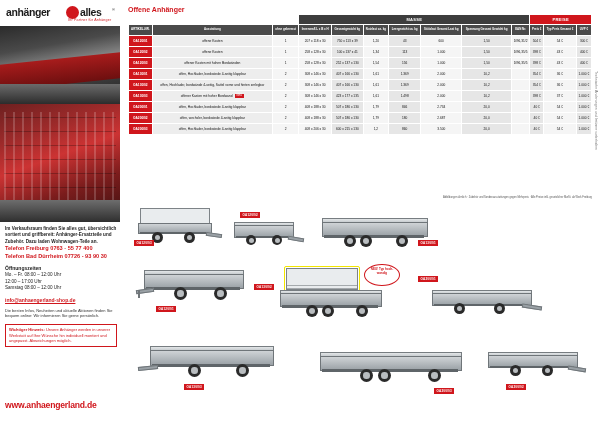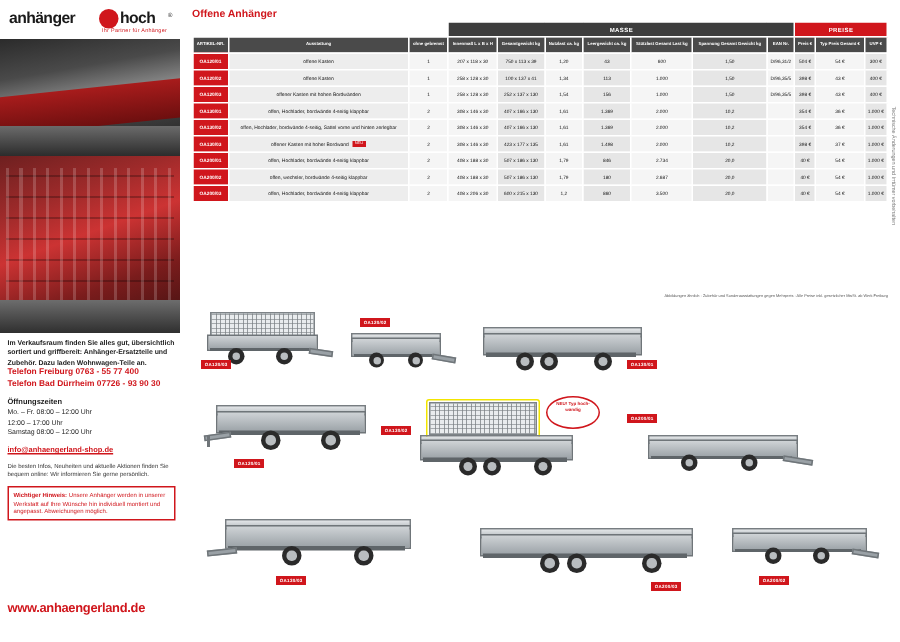--- a/index.html
+++ b/index.html
@@ -169,21 +169,21 @@
 
 <div class="page">
 
   <div class="leftcol">
 
     <div class="logo">
       <span class="logo-text">anhänger</span>
       <span class="logo-dot"></span>
       <span class="logo-sub">Ihr Partner für Anhänger</span>
       <span class="logo-r">®</span>
-      <span class="logo-text" style="left:74px;">hoch</span>
+      <span class="logo-text" style="left:74px;">alles</span>
     </div>
 
     <div class="photo1"></div>
     <div class="photo2">
       <div class="rack"></div>
       <div class="floor"></div>
     </div>
 
     <div class="blurb">Im Verkaufsraum finden Sie alles gut, übersichtlich sortiert und griffbereit: Anhänger-Ersatzteile und Zubehör. Dazu laden Wohnwagen-Teile an.</div>
 

